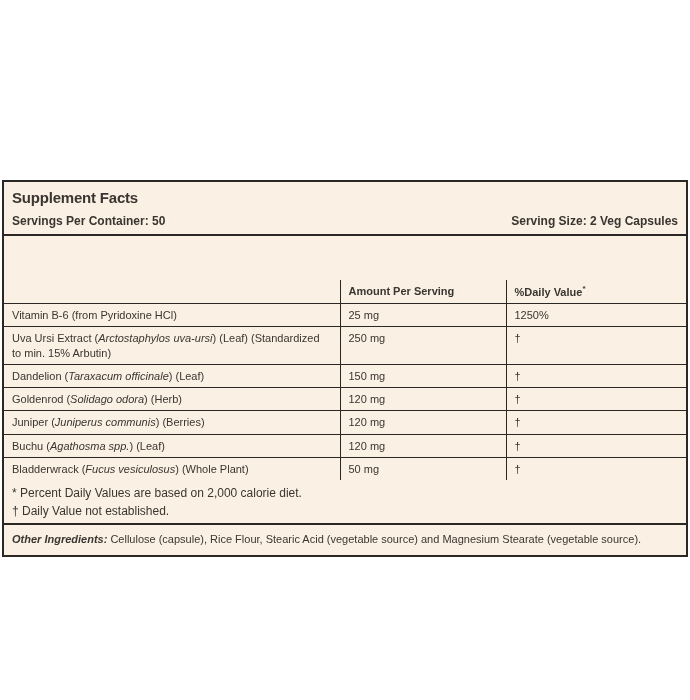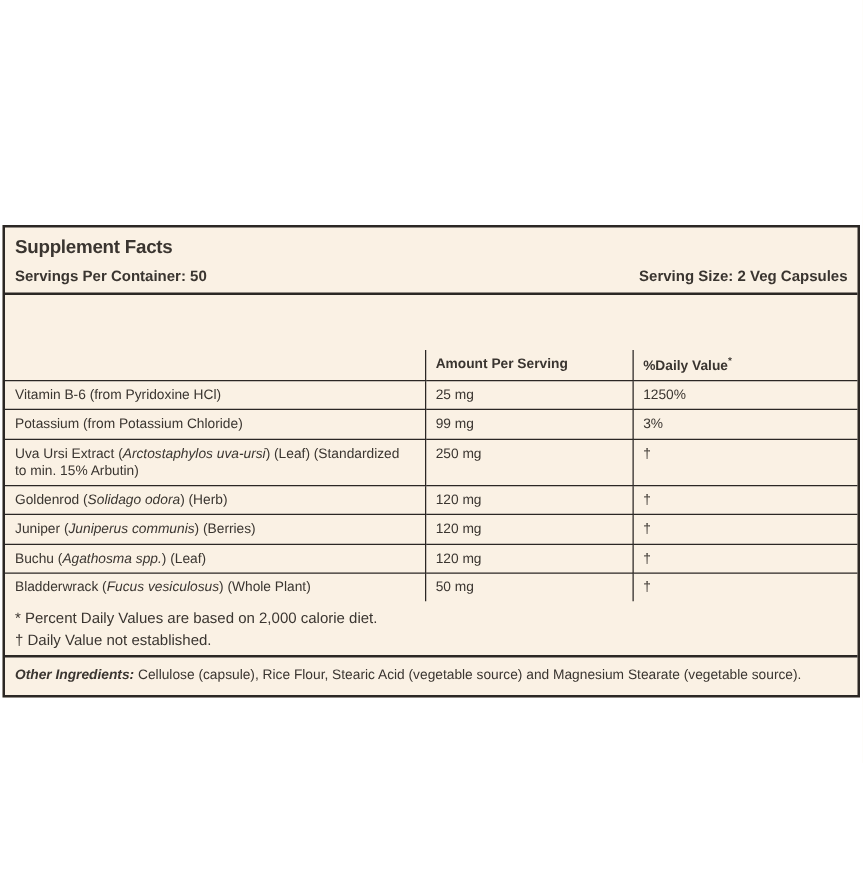--- a/index.html
+++ b/index.html
@@ -100,27 +100,27 @@
           </th>
         </tr>
       </thead>
       <tbody id="rows-tbody">
           <tr>
             <td class="col-name"><span>Vitamin B-6 (from Pyridoxine HCl)</span></td>
             <td class="col-amount">25 mg</td>
             <td class="col-dv">1250%</td>
           </tr>
           <tr>
-            <td class="col-name"><span>Potassium (from Potassium Chloride)</span></td>
-            <td class="col-amount">99 mg</td>
-            <td class="col-dv">3%</td>
+            <td class="col-name"><span>Uva Ursi Extract (</span><span class="sci">Arctostaphylos uva-ursi</span><span>) (Leaf) (Standardized to min. 15% Arbutin)</span></td>
+            <td class="col-amount">250 mg</td>
+            <td class="col-dv">†</td>
           </tr>
           <tr>
-            <td class="col-name"><span>Uva Ursi Extract (</span><span class="sci">Arctostaphylos uva-ursi</span><span>) (Leaf) (Standardized to min. 15% Arbutin)</span></td>
-            <td class="col-amount">250 mg</td>
+            <td class="col-name"><span>Dandelion (</span><span class="sci">Taraxacum officinale</span><span>) (Leaf)</span></td>
+            <td class="col-amount">150 mg</td>
             <td class="col-dv">†</td>
           </tr>
           <tr>
             <td class="col-name"><span>Goldenrod (</span><span class="sci">Solidago odora</span><span>) (Herb)</span></td>
             <td class="col-amount">120 mg</td>
             <td class="col-dv">†</td>
           </tr>
           <tr>
             <td class="col-name"><span>Juniper (</span><span class="sci">Juniperus communis</span><span>) (Berries)</span></td>
             <td class="col-amount">120 mg</td>

